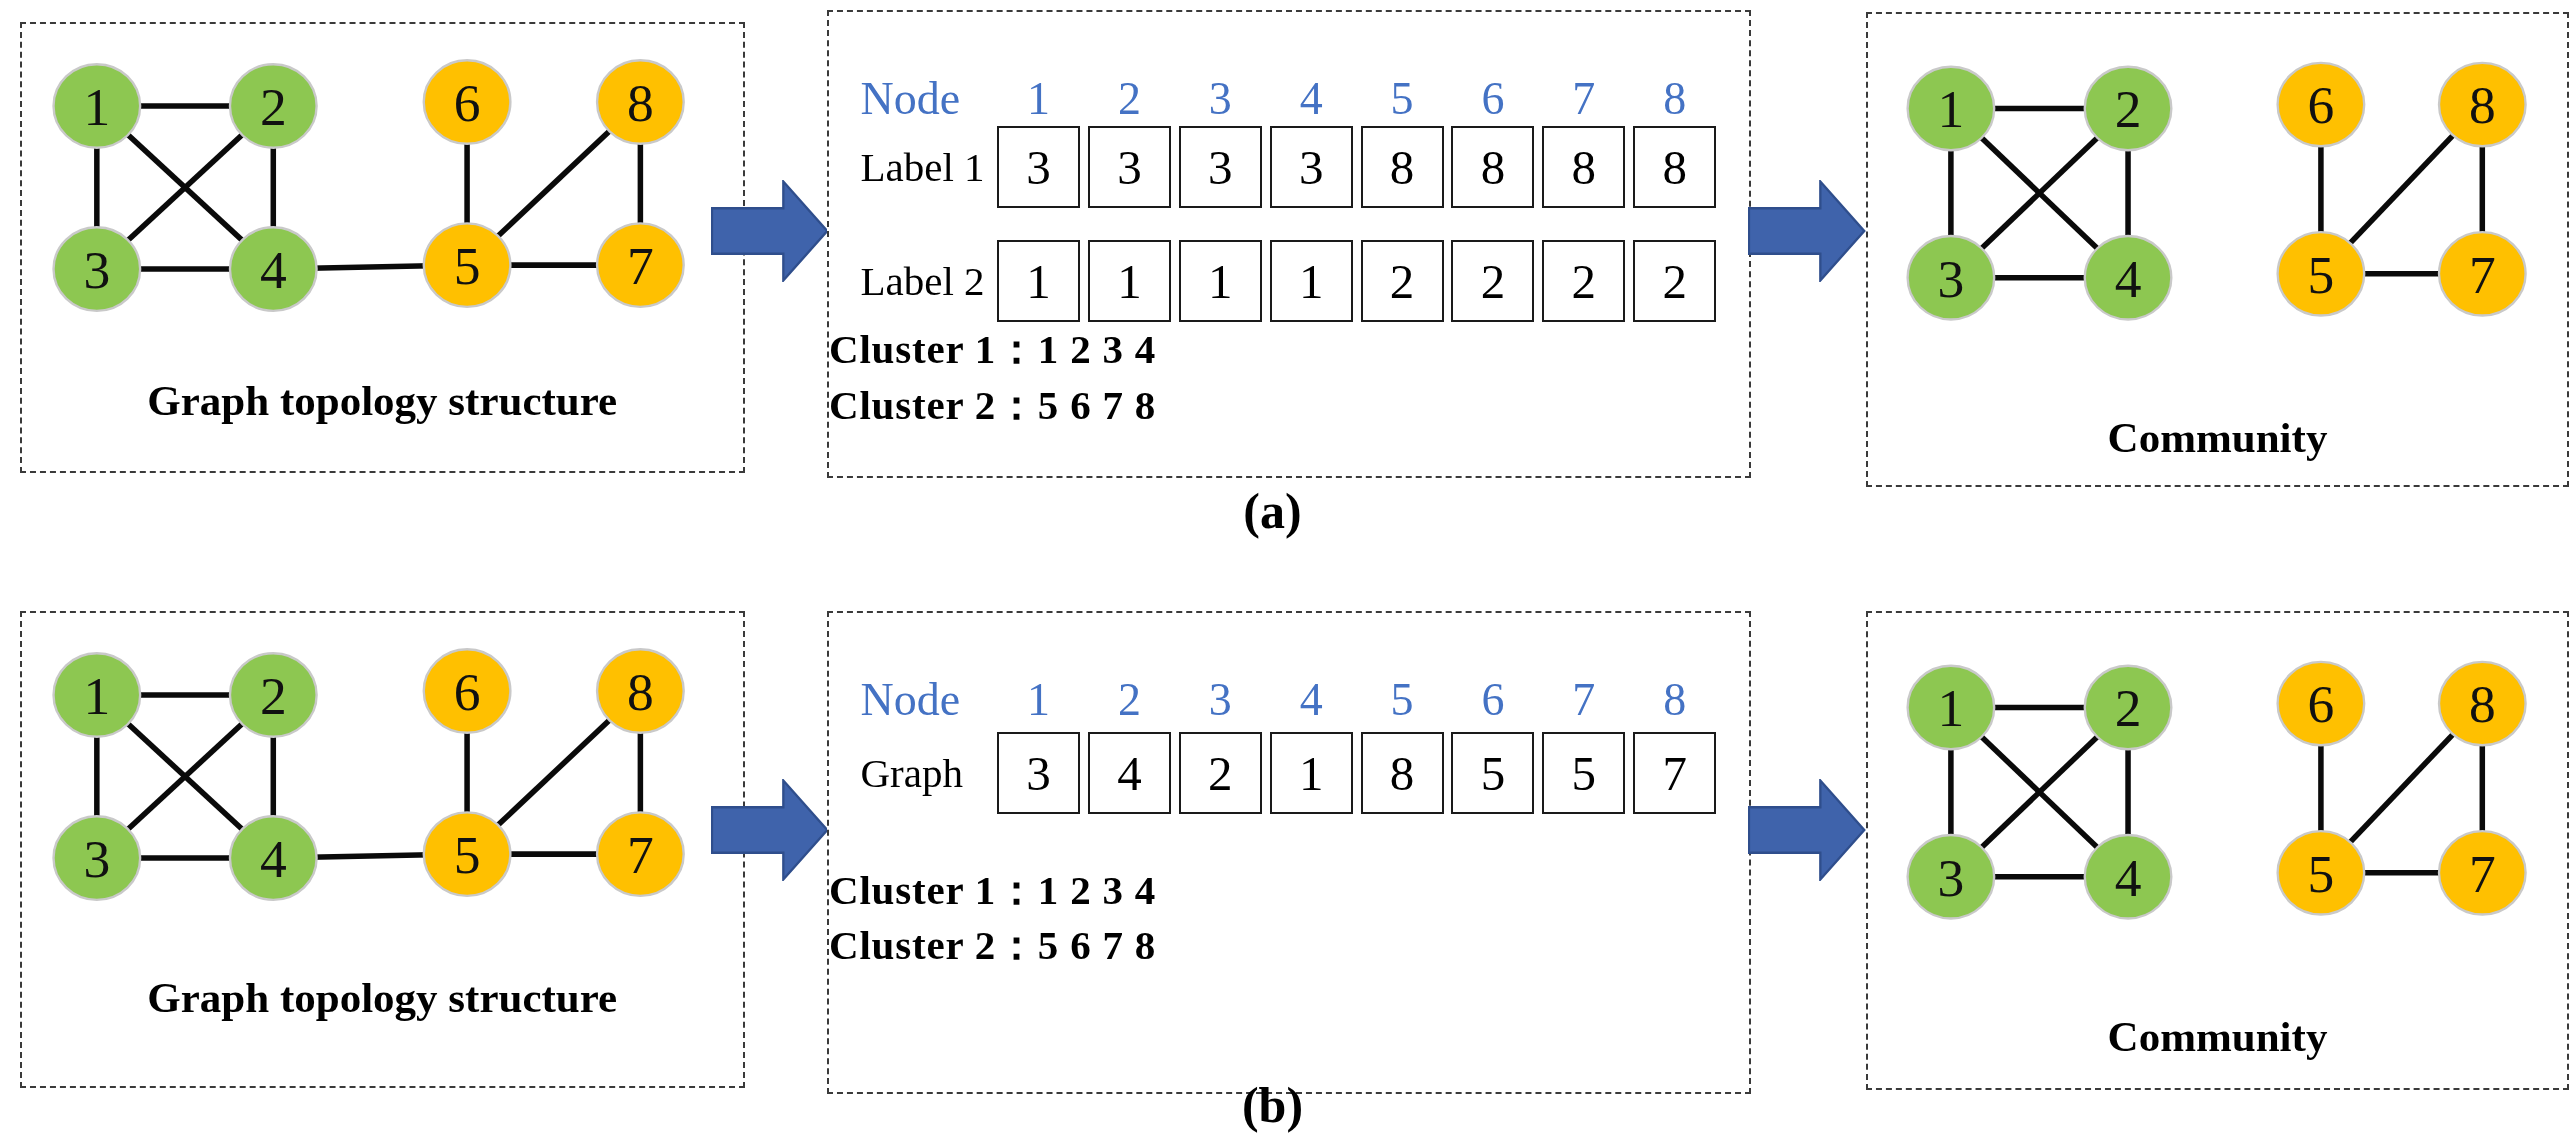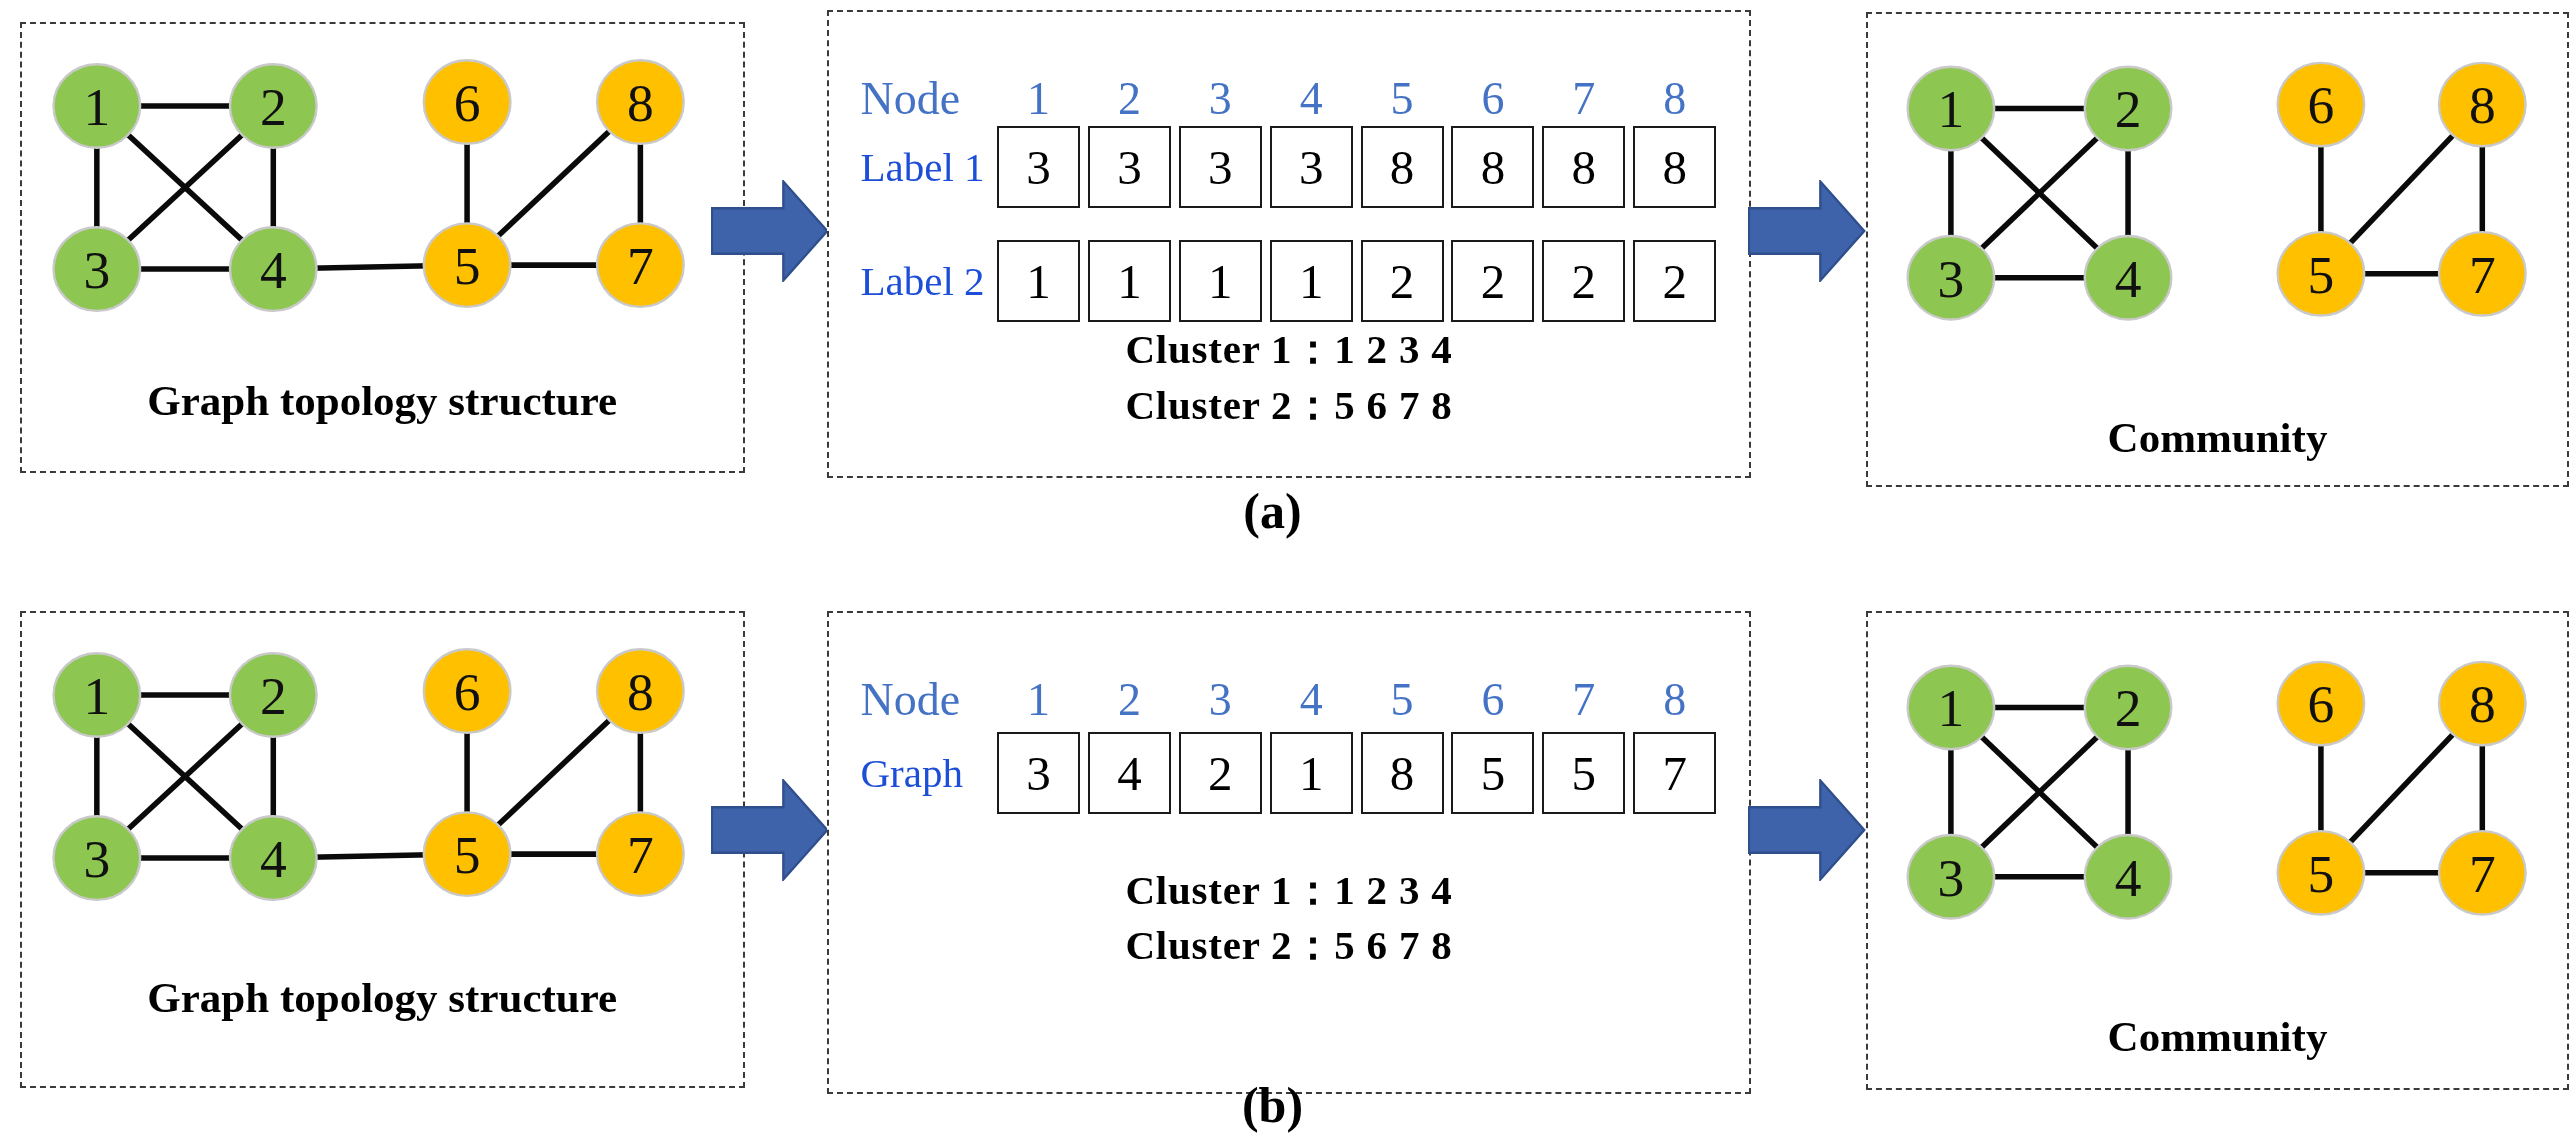--- a/index.html
+++ b/index.html
@@ -13,25 +13,25 @@
   .nd.o{fill:var(--node-orange,#ffc000);}
   .nt{font-size:68px;fill:#111;text-anchor:middle;font-family:"Liberation Serif","DejaVu Serif",serif;}
   .panel-caption{position:absolute;left:0;width:100%;text-align:center;font-weight:bold;
                  font-size:43px;line-height:52px;height:52px;}
   .arrow{position:absolute;width:118px;height:102px;}
   .arrow polygon{fill:var(--arrow-fill,#3f63ab);stroke:var(--arrow-stroke,#2f4e8c);stroke-width:3;}
   .hdr-row{position:absolute;left:0;width:100%;margin-top:24px;}
   .hdr-label{position:absolute;left:31.5px;font-size:46px;color:var(--header-blue,#4472c4);}
   .cols{position:absolute;left:168px;display:flex;gap:7.9px;}
   .col{flex:0 0 83px;text-align:center;font-size:46px;color:var(--header-blue,#4472c4);}
-  .row-label{position:absolute;left:31.5px;font-size:41px;color:#1d4ed8;white-space:nowrap;}
+  .row-label{position:absolute;left:31.5px;font-size:41px;color:#000000;white-space:nowrap;}
   .boxes{position:absolute;left:168px;display:flex;gap:7.9px;}
   .box{flex:0 0 83px;height:82px;border:2.4px solid #1a1a1a;box-sizing:border-box;background:#fff;
        display:flex;align-items:center;justify-content:center;font-size:49px;}
-  .cluster-line{position:absolute;left:0;width:100%;text-align:center;font-weight:bold;
+  .cluster-line{position:absolute;left:0;width:100%;text-align:left;font-weight:bold;
                 font-size:41px;height:47px;line-height:47px;letter-spacing:0.8px;}
   .fig-caption{position:absolute;width:355px;text-align:center;font-weight:bold;font-size:50px;}
 </style>
 </head>
 <body>
 
 <div class="canvas">
 
   <div class="panel" style="left:19.7px;top:22px;width:725px;height:451px;">
     <svg class="gsvg" width="720" height="446" viewBox="0 0 914 566">

